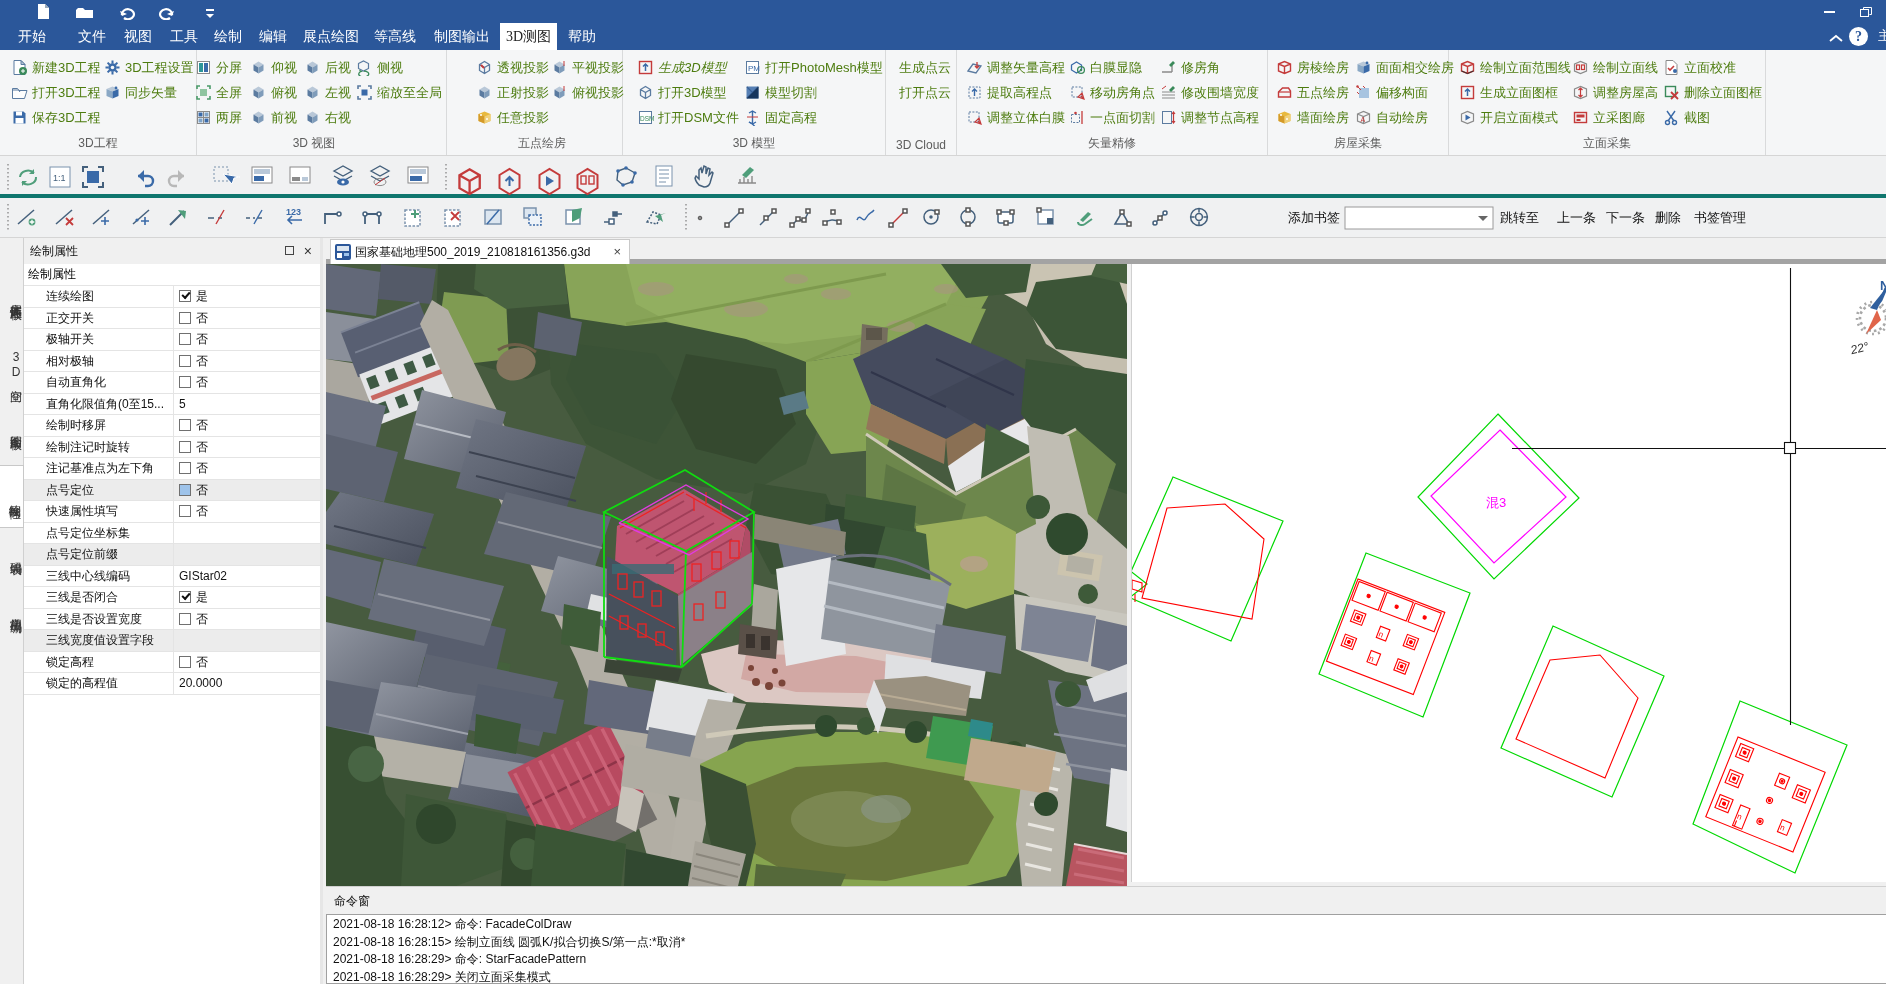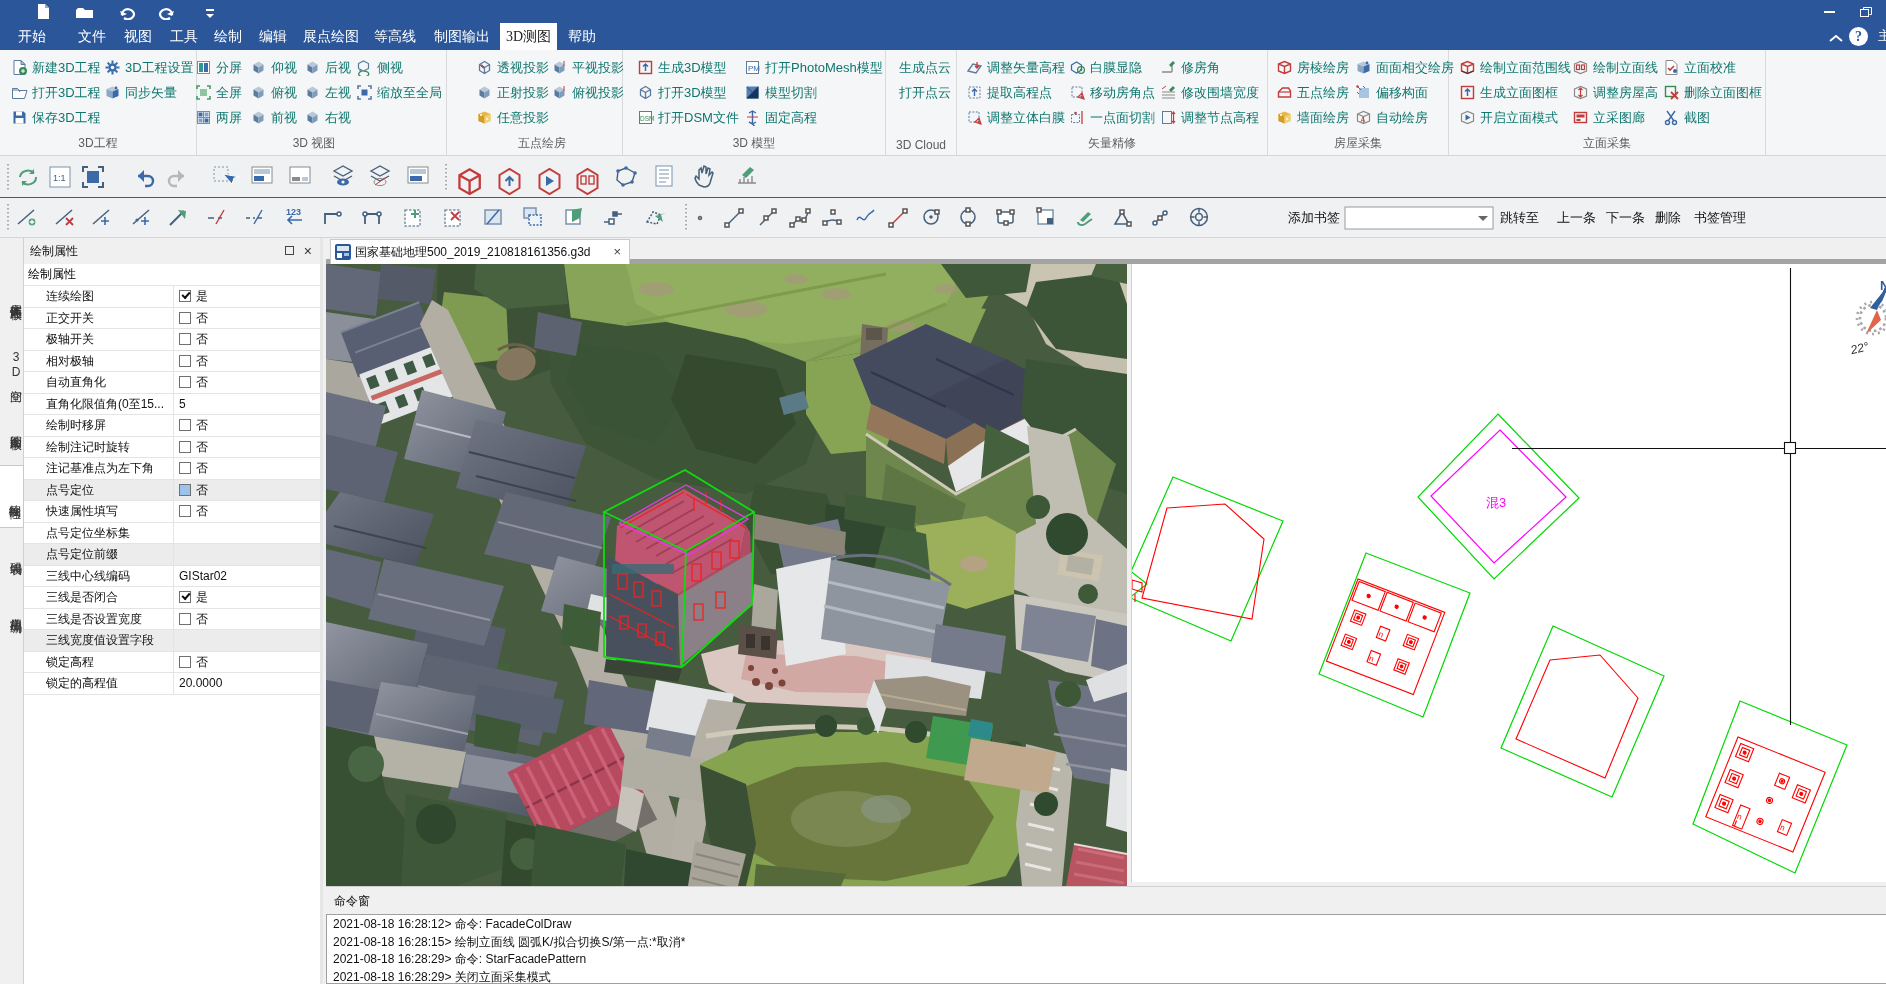--- a/index.html
+++ b/index.html
@@ -9,24 +9,24 @@
 #titlebar{position:absolute;left:0;top:0;width:1886px;height:23px;background:#2b579a;color:#fff;font-size:12px;}
 #titlebar .title{position:absolute;left:0;right:0;top:4px;text-align:center;}
 
 #menubar{position:absolute;left:0;top:23px;width:1886px;height:27px;background:#2b579a;color:#fff;font-size:14px;font-family:Liberation Serif, serif;}
 .mtab{position:absolute;top:0;height:27px;line-height:27px;text-align:center;}
 .mtab.active{background:#ffffff;color:#222;}
 
 #ribbon{position:absolute;left:0;top:50px;width:1886px;height:106px;background:#f5f6f7;border-bottom:1px solid #d5d5d5;}
 .rgroup{position:absolute;top:0;height:105px;border-right:1px solid #d9dadb;}
 .rlabel{position:absolute;bottom:3px;left:0;right:0;text-align:center;font-size:12px;color:#5d5d5d;}
-.rbtn{position:absolute;height:22px;line-height:22px;font-size:13px;color:#0f766e;white-space:nowrap;}
+.rbtn{position:absolute;height:22px;line-height:22px;font-size:13px;color:#4d7c0f;white-space:nowrap;}
 .rbtn .ric{display:inline-block;width:17px;height:17px;vertical-align:-4px;margin-right:4px;}
 
-#tb1{position:absolute;left:0;top:156px;width:1886px;height:42px;background:#f0f1f2;border-bottom:1px solid #0f766e;}
+#tb1{position:absolute;left:0;top:156px;width:1886px;height:42px;background:#f0f1f2;border-bottom:4px solid #0f766e;}
 #tb2{position:absolute;left:0;top:198px;width:1886px;height:40px;background:#f0f1f2;border-bottom:1px solid #d5d5d5;}
 
 #ltabs{position:absolute;left:0;top:238px;width:24px;bottom:0;background:#f0f0f0;border-right:1px solid #d0d0d0;}
 .ltab{position:absolute;left:0;width:24px;writing-mode:vertical-rl;text-orientation:upright;font-size:12px;color:#333;text-align:center;letter-spacing:1px;}
 .ltab.active{background:#ffffff;border:1px solid #c8c8c8;border-left:none;}
 
 #lpanel{position:absolute;left:24px;top:238px;width:299px;bottom:0;background:#ffffff;border-right:3px solid #e6e6e6;}
 #lpanel .ptitle{position:absolute;left:0;top:0;right:0;height:26px;background:#f0f0f0;font-size:12px;color:#111;line-height:26px;padding-left:6px;}
 #ptable{position:absolute;left:0;top:26px;right:0;font-size:12px;color:#111;}
 .prow{position:relative;height:21.5px;border-bottom:1px solid #e4e4e4;}
@@ -346,21 +346,21 @@
             <use href="#cubef"></use>
             <path d="M13 2v5" stroke="#c43b3b"></path>
           </svg>平视投影</div>
   <div class="rbtn" style="left:89px;top:32px;"><svg class="ric">
             <use href="#cubef"></use>
             <path d="M13 2v5" stroke="#c43b3b"></path>
           </svg>俯视投影</div>
   <div class="rlabel">五点绘房</div>
 </div>
 <div class="rgroup" style="left:623px;width:263px;">
-  <div class="rbtn" style="left:14px;top:7px;"><svg class="ric">
+  <div class="rbtn" style="left:14px;top:7px;font-style:italic;"><svg class="ric">
             <use href="#genframe"></use>
           </svg>生成3D模型</div>
   <div class="rbtn" style="left:14px;top:32px;"><svg class="ric">
             <use href="#cube" stroke="#5b7ba0"></use>
           </svg>打开3D模型</div>
   <div class="rbtn" style="left:14px;top:57px;"><svg class="ric">
             <use href="#dsm"></use>
           </svg>打开DSM文件</div>
   <div class="rbtn" style="left:121px;top:7px;"><svg class="ric">
             <use href="#pm"></use>

